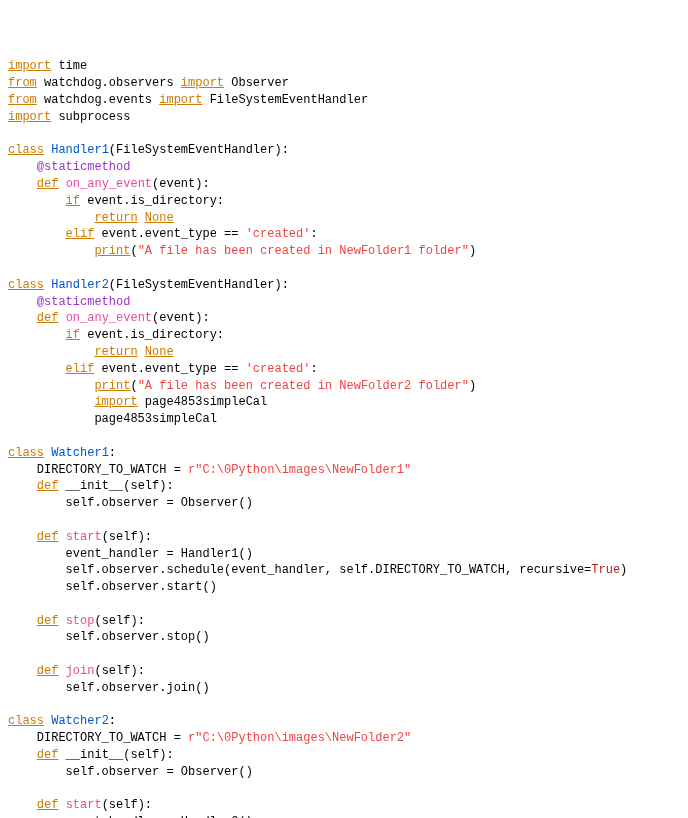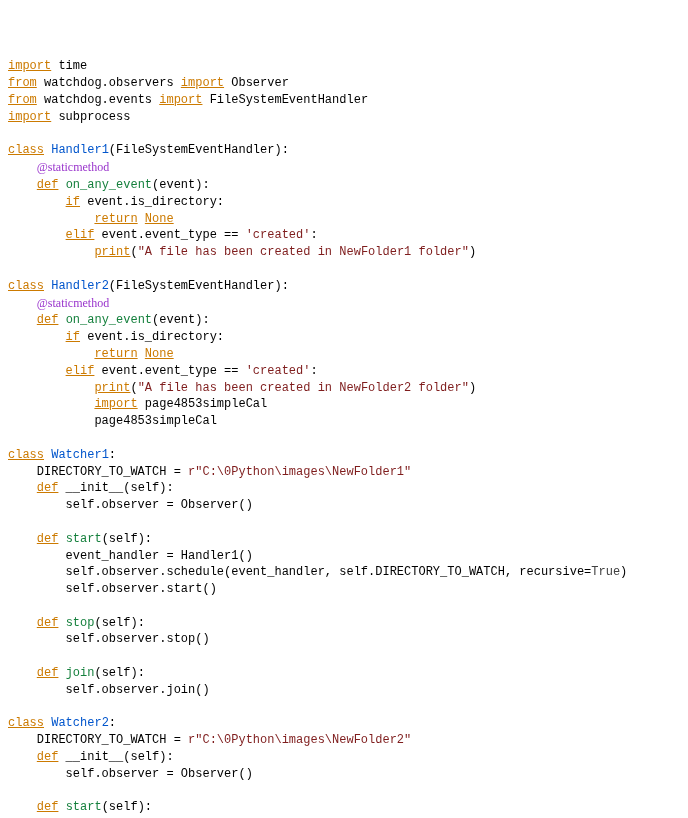--- a/index.html
+++ b/index.html
@@ -6,24 +6,24 @@
     font-family: "Courier New", monospace;
     font-size: 12px;
     line-height: 1.4;
     background: #ffffff;
     color: #000000;
     margin: 8px;
     white-space: pre;
   }
   .kw { color: #cc7a00; text-decoration: underline; }
   .cls { color: #0055cc; margin-top: 46px; }
-  .dec { color: #9933cc; font-family: Liberation Serif, serif; }
-  .fn { color: #15803d; }
-  .str { color: #7f1d1d; }
-  .bool { color: #404040; }
+  .dec { color: #9933cc; }
+  .fn { color: #ec4899; }
+  .str { color: #ef4444; }
+  .bool { color: #b91c1c; }
   .id { color: #000000; }
 </style>
 </head>
 <body>
 
 
 <div id="code-container"><div><span class="kw">import</span><span class="id"> time</span></div><div><span class="kw">from</span><span class="id"> watchdog.observers </span><span class="kw">import</span><span class="id"> Observer</span></div><div><span class="kw">from</span><span class="id"> watchdog.events </span><span class="kw">import</span><span class="id"> FileSystemEventHandler</span></div><div><span class="kw">import</span><span class="id"> subprocess</span></div><div>&nbsp;</div><div><span class="kw">class</span><span class="id"> </span><span class="cls">Handler1</span><span class="id">(FileSystemEventHandler):</span></div><div><span class="id">    </span><span class="dec">@staticmethod</span></div><div><span class="id">    </span><span class="kw">def</span><span class="id"> </span><span class="fn">on_any_event</span><span class="id">(event):</span></div><div><span class="id">        </span><span class="kw">if</span><span class="id"> event.is_directory:</span></div><div><span class="id">            </span><span class="kw">return</span><span class="id"> </span><span class="kw">None</span></div><div><span class="id">        </span><span class="kw">elif</span><span class="id"> event.event_type == </span><span class="str">'created'</span><span class="id">:</span></div><div><span class="id">            </span><span class="kw">print</span><span class="id">(</span><span class="str">"A file has been created in NewFolder1 folder"</span><span class="id">)</span></div><div>&nbsp;</div><div><span class="kw">class</span><span class="id"> </span><span class="cls">Handler2</span><span class="id">(FileSystemEventHandler):</span></div><div><span class="id">    </span><span class="dec">@staticmethod</span></div><div><span class="id">    </span><span class="kw">def</span><span class="id"> </span><span class="fn">on_any_event</span><span class="id">(event):</span></div><div><span class="id">        </span><span class="kw">if</span><span class="id"> event.is_directory:</span></div><div><span class="id">            </span><span class="kw">return</span><span class="id"> </span><span class="kw">None</span></div><div><span class="id">        </span><span class="kw">elif</span><span class="id"> event.event_type == </span><span class="str">'created'</span><span class="id">:</span></div><div><span class="id">            </span><span class="kw">print</span><span class="id">(</span><span class="str">"A file has been created in NewFolder2 folder"</span><span class="id">)</span></div><div><span class="id">            </span><span class="kw">import</span><span class="id"> page4853simpleCal</span></div><div><span class="id">            page4853simpleCal</span></div><div>&nbsp;</div><div><span class="kw">class</span><span class="id"> </span><span class="cls">Watcher1</span><span class="id">:</span></div><div><span class="id">    DIRECTORY_TO_WATCH = </span><span class="str">r"C:\0Python\images\NewFolder1"</span></div><div><span class="id">    </span><span class="kw">def</span><span class="id"> __init__(self):</span></div><div><span class="id">        self.observer = Observer()</span></div><div>&nbsp;</div><div><span class="id">    </span><span class="kw">def</span><span class="id"> </span><span class="fn">start</span><span class="id">(self):</span></div><div><span class="id">        event_handler = Handler1()</span></div><div><span class="id">        self.observer.schedule(event_handler, self.DIRECTORY_TO_WATCH, recursive=</span><span class="bool">True</span><span class="id">)</span></div><div><span class="id">        self.observer.start()</span></div><div>&nbsp;</div><div><span class="id">    </span><span class="kw">def</span><span class="id"> </span><span class="fn">stop</span><span class="id">(self):</span></div><div><span class="id">        self.observer.stop()</span></div><div>&nbsp;</div><div><span class="id">    </span><span class="kw">def</span><span class="id"> </span><span class="fn">join</span><span class="id">(self):</span></div><div><span class="id">        self.observer.join()</span></div><div>&nbsp;</div><div><span class="kw">class</span><span class="id"> </span><span class="cls">Watcher2</span><span class="id">:</span></div><div><span class="id">    DIRECTORY_TO_WATCH = </span><span class="str">r"C:\0Python\images\NewFolder2"</span></div><div><span class="id">    </span><span class="kw">def</span><span class="id"> __init__(self):</span></div><div><span class="id">        self.observer = Observer()</span></div><div>&nbsp;</div><div><span class="id">    </span><span class="kw">def</span><span class="id"> </span><span class="fn">start</span><span class="id">(self):</span></div><div><span class="id">        event_handler = Handler2()</span></div></div>
 
 
 

